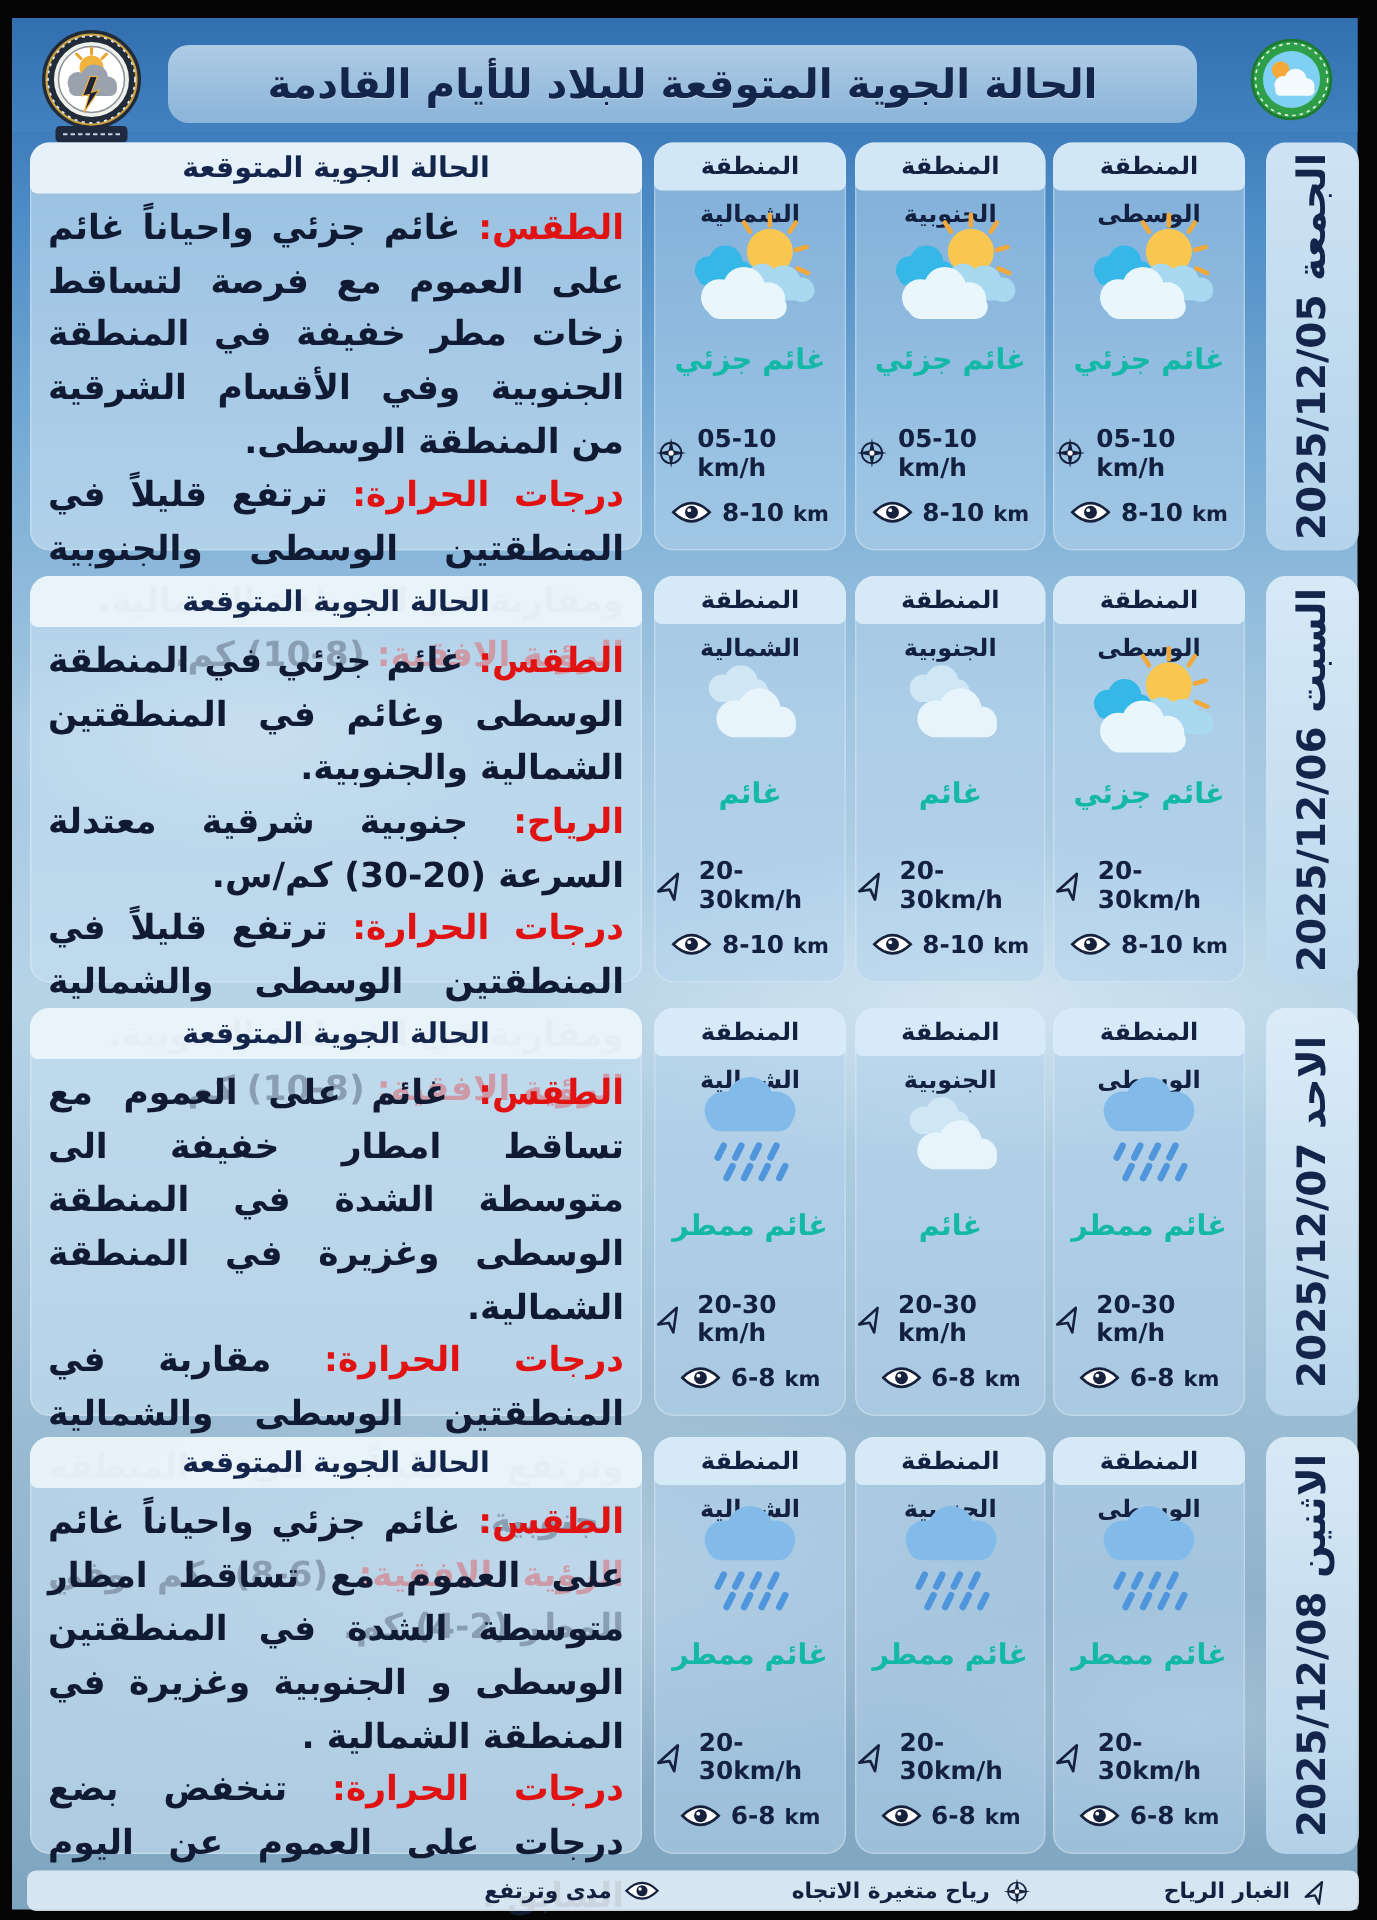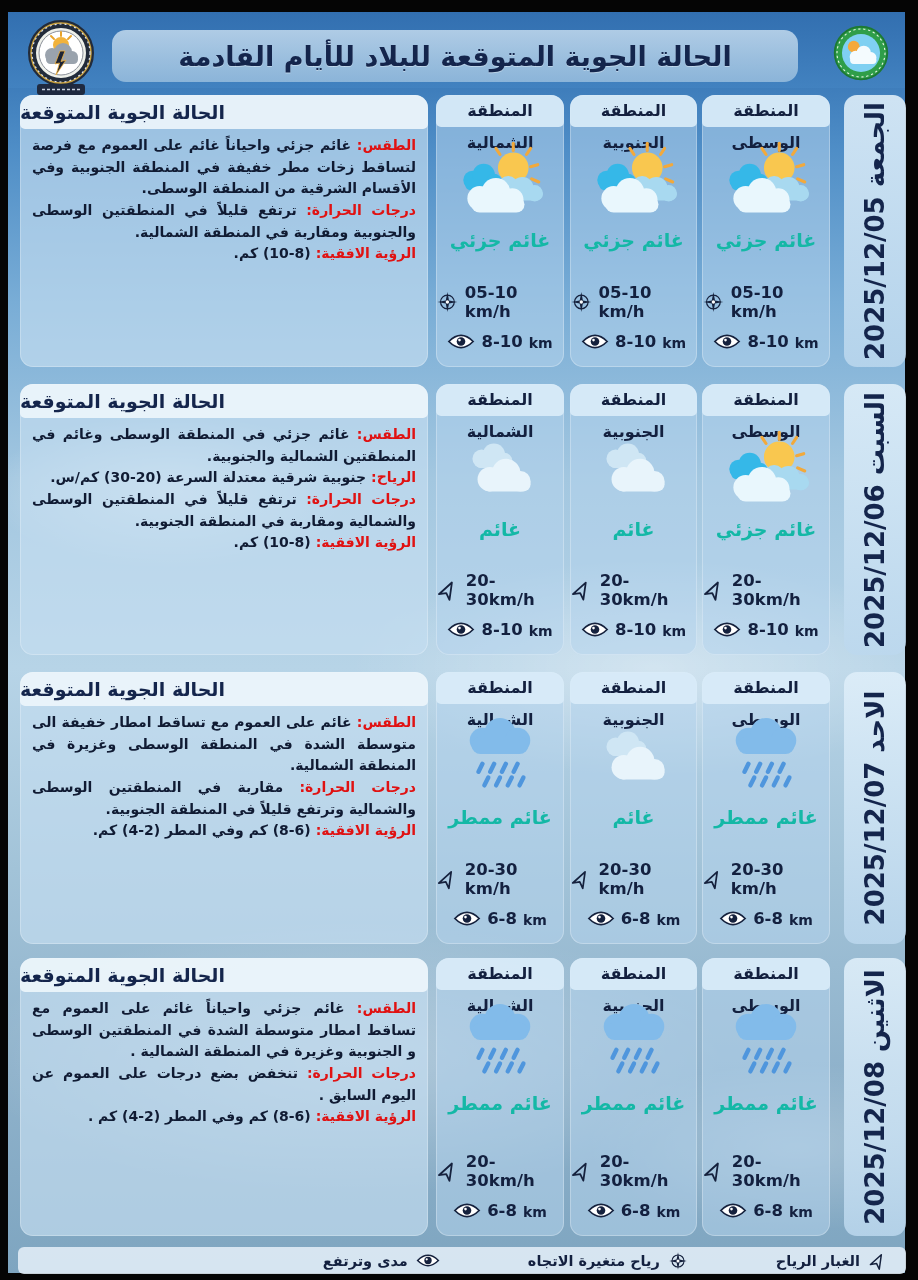--- a/index.html
+++ b/index.html
@@ -27,23 +27,23 @@
   .logo svg{width:100%;height:100%;display:block;}
   
   .row{position:absolute;left:0;width:918px;}
   .r0{top:95px;height:278px;}
   .r1{top:384px;height:277px;}
   .r2{top:672px;height:278px;}
   .r3{top:958px;height:284px;}
   .panel,.card,.date-col{position:absolute;top:0;bottom:6px;border-radius:13px;}
   .panel{left:20px;width:408px;background:rgba(196,221,240,.68);box-shadow:0 0 0 1px rgba(255,255,255,.25) inset;}
   .panel-head{height:34px;line-height:34px;border-radius:13px 13px 5px 5px;
-    background:rgba(237,245,251,.92);text-align:left;color:#14254c;font-weight:bold;font-size:19px;}
+    background:rgba(237,245,251,.92);text-align:center;color:#14254c;font-weight:bold;font-size:19px;}
   .panel-body{padding:6px 12px 4px 12px;text-align:justify;color:#101b33;font-weight:bold;
-    font-size:14px;line-height:1.55;}
+    font-size:23px;line-height:1.55;}
   .panel-body p{margin:0;}
   .lbl{color:#e01212;}
   .card{background:rgba(180,212,236,.55);box-shadow:0 0 0 1px rgba(255,255,255,.28) inset;
     display:flex;flex-direction:column;align-items:center;}
   .pos-center{left:702px;width:128px;}
   .pos-south{left:570px;width:127px;}
   .pos-north{left:436px;width:128px;}
   .card-head{align-self:stretch;margin:0;height:32px;line-height:32px;border-radius:13px 13px 5px 5px;
     background:rgba(217,235,248,.92);text-align:center;color:#13203f;font-weight:bold;font-size:16px;}
   .wicon{height:92px;margin-top:8px;display:flex;align-items:center;justify-content:center;}

